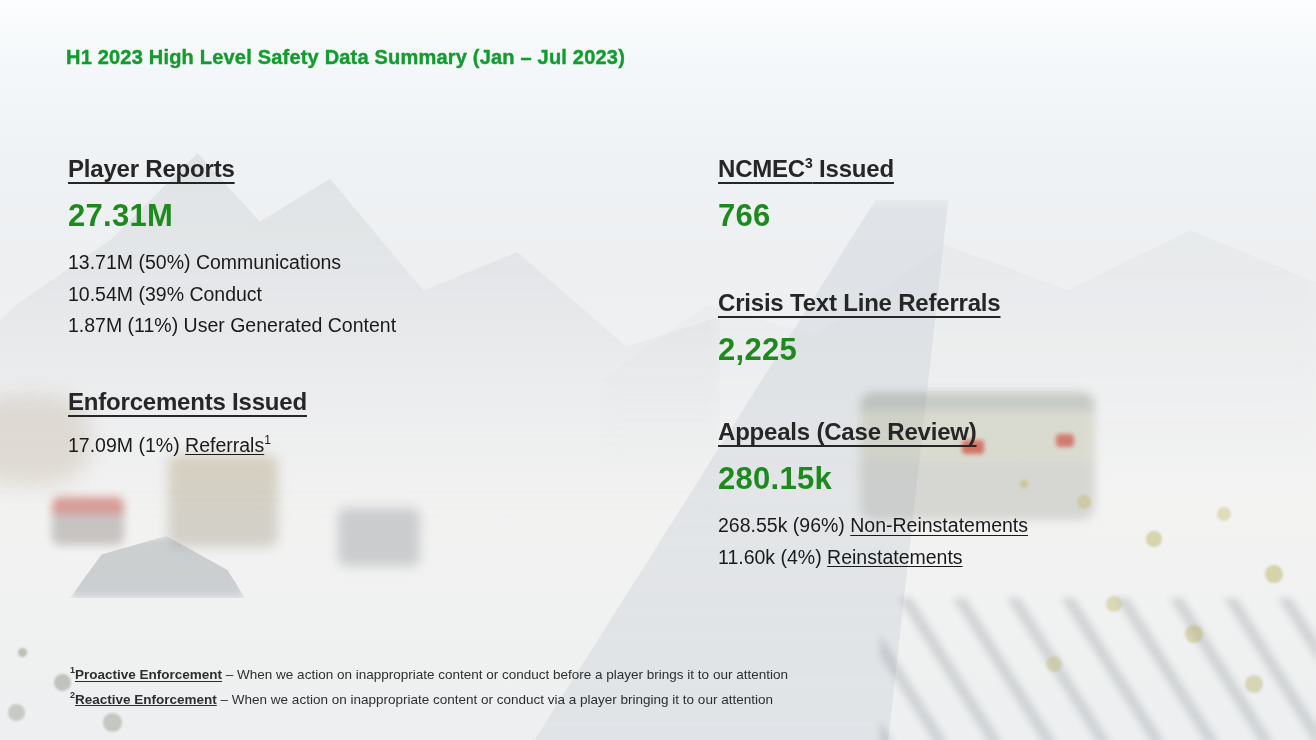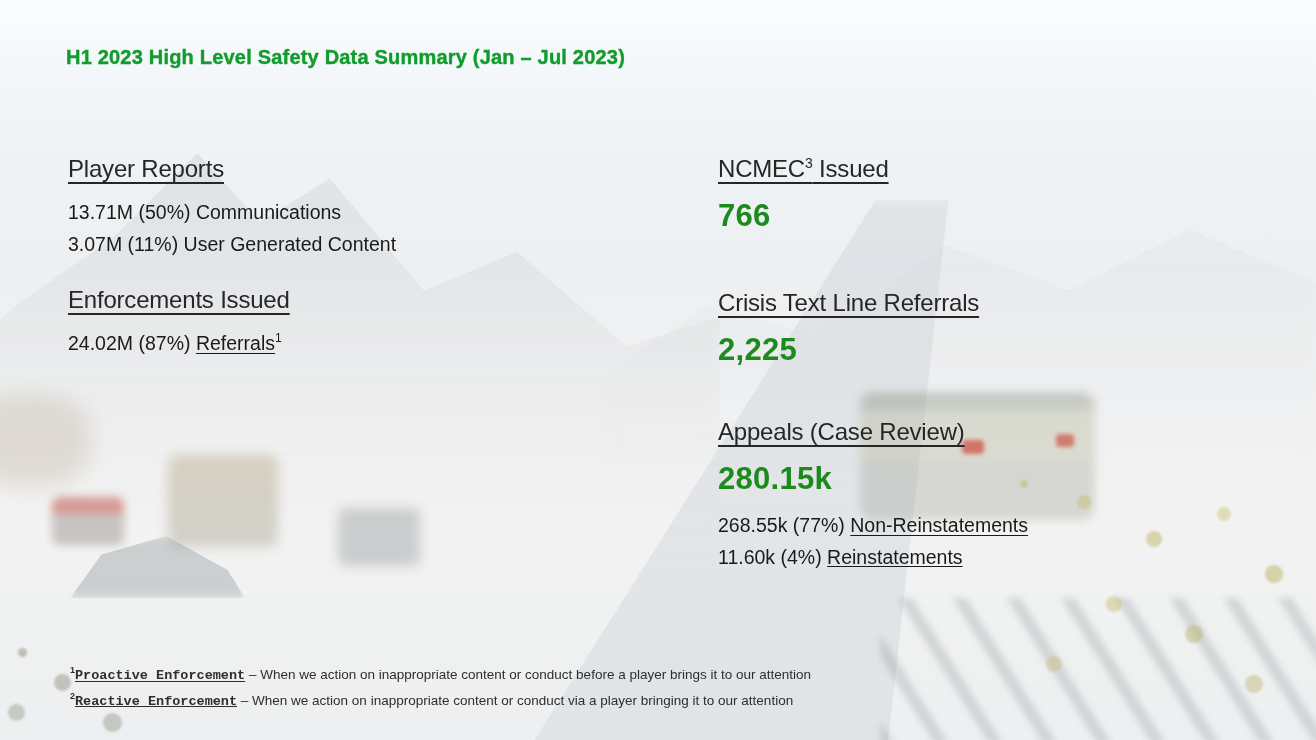--- a/index.html
+++ b/index.html
@@ -98,44 +98,44 @@
   .title {
     position: absolute; left: 66px; top: 46px;
     font-size: 20px; font-weight: 800; letter-spacing: .2px;
     -webkit-text-stroke: .4px currentColor;
   }
   .col { position: absolute; top: 150px; width: 600px; }
   .col-left  { left: 68px; }
   .col-right { left: 718px; }
 
   .stat-heading {
-    font-size: 24px; font-weight: normal; color: #262626;
+    font-size: 24px; font-weight: bold; color: #262626;
     text-decoration: underline; text-underline-offset: 5px;
     text-decoration-thickness: 1.6px;
     letter-spacing: -0.2px; line-height: 26px;
     margin: 0;
   }
   .stat-heading sup { font-size: 14px; }
   .metric {
     font-size: 31px; font-weight: bold; line-height: 33px;
     margin-top: 17px; letter-spacing: .3px;
   }
   .lines { margin-top: 12px; font-size: 19.5px; color: #1a1a1a; line-height: 27px; }
   .lines .u { text-decoration: underline; text-underline-offset: 3px; }
   .lines sup { font-size: 12px; }
-  .gap-left  { margin-top: 24px; }
+  .gap-left  { margin-top: 44px; }
   .gap-right-1 { margin-top: 52px; }
   .gap-right-2 { margin-top: 47px; }
 
   .footnotes {
     position: absolute; left: 70px; top: 660px;
     font-size: 13.5px; color: #2e2e2e; line-height: 21px;
   }
   .footnotes sup { font-size: 9px; font-weight: bold; }
-  .fn-term { font-weight: bold; text-decoration: underline; text-underline-offset: 2px; font-family: Liberation Mono, monospace; }
+  .fn-term { font-weight: bold; text-decoration: underline; text-underline-offset: 2px; }
 </style>
 </head>
 <body>
 
 <div class="page">
 
   <div class="bg bg-mountain-left"></div>
   <div class="bg bg-mountain-right"></div>
   <div class="bg bg-road"></div>
   <div class="bg bg-haze-left"></div>
@@ -149,30 +149,32 @@
   <div class="bg bg-streaks"></div>
   <div class="bg bg-bushes-right"></div>
   <div class="bg bg-bushes-left"></div>
 
   <div class="title" style="color:#129c2d">H1 2023 High Level Safety Data Summary (Jan – Jul 2023)</div>
 
   <div class="col col-left">
 
     <div>
       <h2 class="stat-heading"><span>Player Reports</span><sup></sup><span></span></h2>
+      <div class="metric" style="color:#1d8a1d">27.31M</div>
       <div class="lines">
         <div><span>13.71M (50%) Communications</span><span class="u"></span><sup></sup><span></span></div>
-        <div><span>3.07M (11%) User Generated Content</span><span class="u"></span><sup></sup><span></span></div>
+        <div><span>10.54M (39% Conduct</span><span class="u"></span><sup></sup><span></span></div>
+        <div><span>1.87M (11%) User Generated Content</span><span class="u"></span><sup></sup><span></span></div>
       </div>
     </div>
 
     <div class="gap-left">
       <h2 class="stat-heading"><span>Enforcements Issued</span><sup></sup><span></span></h2>
       <div class="lines">
-        <div><span>24.02M (87%) </span><span class="u">Referrals</span><sup>1</sup><span></span></div>
+        <div><span>17.09M (1%) </span><span class="u">Referrals</span><sup>1</sup><span></span></div>
       </div>
     </div>
 
   </div>
 
   <div class="col col-right">
 
     <div>
       <h2 class="stat-heading"><span>NCMEC</span><sup>3</sup><span> Issued</span></h2>
       <div class="metric" style="color:#1d8a1d">766</div>
@@ -180,21 +182,21 @@
 
     <div class="gap-right-1">
       <h2 class="stat-heading"><span>Crisis Text Line Referrals</span><sup></sup><span></span></h2>
       <div class="metric" style="color:#1d8a1d">2,225</div>
     </div>
 
     <div class="gap-right-2">
       <h2 class="stat-heading"><span>Appeals (Case Review)</span><sup></sup><span></span></h2>
       <div class="metric" style="color:#1d8a1d">280.15k</div>
       <div class="lines">
-        <div><span>268.55k (77%) </span><span class="u">Non-Reinstatements</span><sup></sup><span></span></div>
+        <div><span>268.55k (96%) </span><span class="u">Non-Reinstatements</span><sup></sup><span></span></div>
         <div><span>11.60k (4%) </span><span class="u">Reinstatements</span><sup></sup><span></span></div>
       </div>
     </div>
 
   </div>
 
   <div class="footnotes">
     <div><sup>1</sup><span class="fn-term">Proactive Enforcement</span><span> – </span><span>When we action on inappropriate content or conduct before a player brings it to our attention</span></div>
     <div><sup>2</sup><span class="fn-term">Reactive Enforcement</span><span> – </span><span>When we action on inappropriate content or conduct via a player bringing it to our attention</span></div>
   </div>

